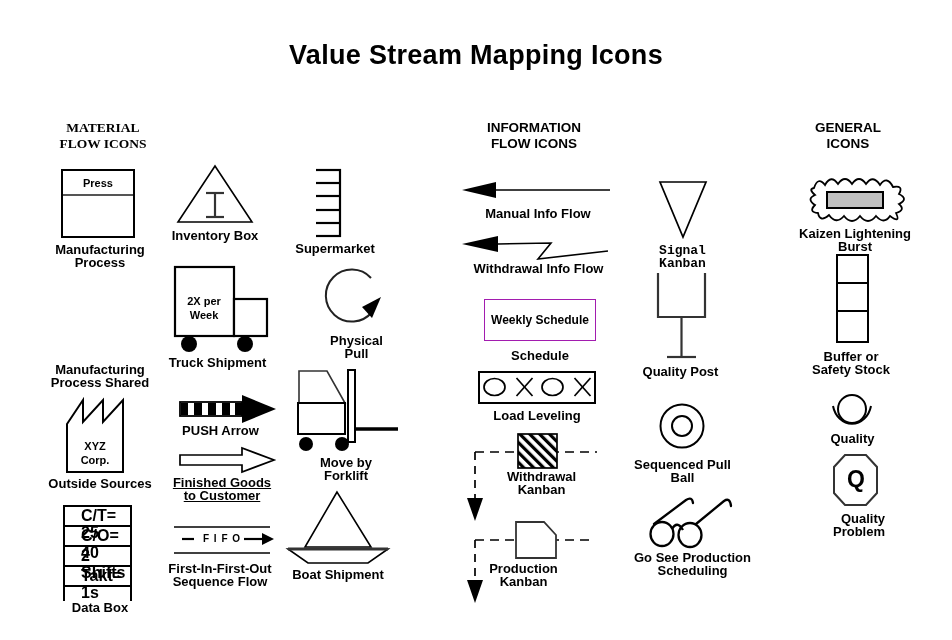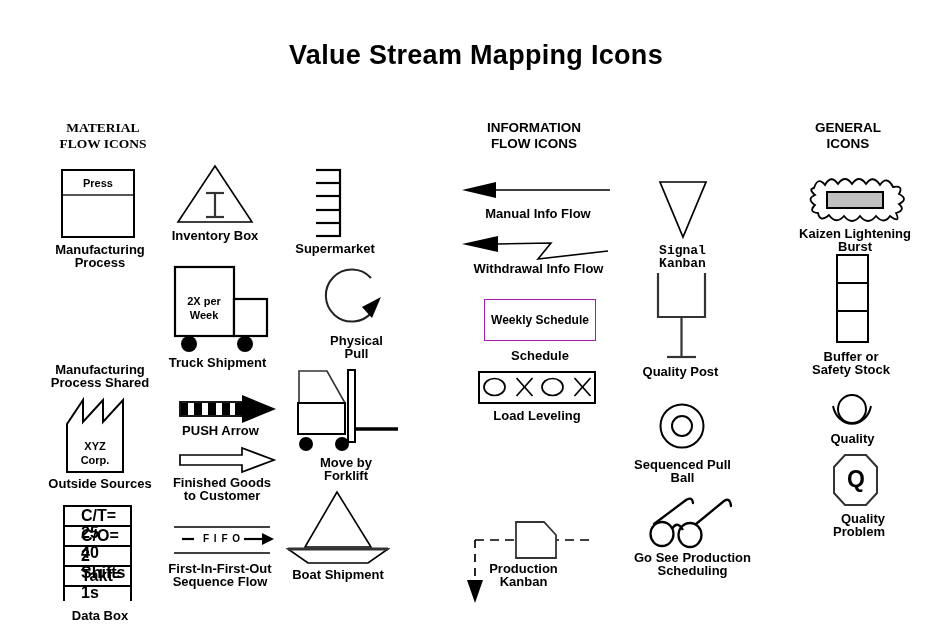--- a/index.html
+++ b/index.html
@@ -63,21 +63,21 @@
   </div>
 
   <div class="cell" style="left:55px; top:501px; width:90px; height:125px;">
     <div class="abs" style="left:8px; top:4px; width:69px; border:2px solid #000; border-bottom:none;">
       <div class="dbrow">C/T= 25</div>
       <div class="dbrow">C/O= 40</div>
       <div class="dbrow">2 Shifts</div>
       <div class="dbrow">Takt= 1s</div>
       <div class="dbrow-empty"></div>
     </div>
-    <div class="lbl" style="left:0; top:108px; width:90px;">Data Box</div>
+    <div class="lbl" style="left:0; top:100px; width:90px;">Data Box</div>
   </div>
 
   <div class="cell" style="left:165px; top:163px; width:100px; height:95px;">
     <svg class="abs" style="left:10px; top:2px;" width="80" height="60" viewBox="0 0 80 60">
       <polygon points="40,1 3,57 77,57" fill="#fff" stroke="#000" stroke-width="1.6"></polygon>
       <line x1="40" y1="28" x2="40" y2="52" stroke="#333" stroke-width="2.2"></line>
       <line x1="31" y1="28" x2="49" y2="28" stroke="#333" stroke-width="2.2"></line>
       <line x1="31" y1="52" x2="49" y2="52" stroke="#333" stroke-width="2.2"></line>
     </svg>
     <div class="lbl" style="left:0; top:66px; width:100px;">Inventory Box</div>
@@ -105,21 +105,21 @@
       <rect x="57" y="11" width="7" height="12" fill="#000"></rect>
       <polygon points="64,3 64,31 98,17" fill="#000"></polygon>
     </svg>
     <div class="lbl" style="left:0; top:34px; width:105px;">PUSH Arrow</div>
   </div>
 
   <div class="cell" style="left:168px; top:442px; width:108px; height:62px;">
     <svg class="abs" style="left:10px; top:2px;" width="100" height="30" viewBox="0 0 100 30">
       <polygon points="2,11 64,11 64,4 96,16 64,28 64,21 2,21" fill="#fff" stroke="#000" stroke-width="1.7"></polygon>
     </svg>
-    <div class="lbl" style="left:0; top:34px; width:108px;">Finished Goods
+    <div class="lbl" style="left:0; top:34px; width:108px;text-decoration:underline;">Finished Goods
 to Customer</div>
   </div>
 
   <div class="cell" style="left:165px; top:521px; width:110px; height:70px;">
     <svg class="abs" style="left:9px; top:0;" width="102" height="38" viewBox="0 0 102 38">
       <line x1="0" y1="6" x2="96" y2="6" stroke="#000" stroke-width="1.7"></line>
       <line x1="0" y1="32" x2="96" y2="32" stroke="#000" stroke-width="1.7"></line>
       <line x1="8" y1="18" x2="20" y2="18" stroke="#000" stroke-width="2.2"></line>
       <line x1="70" y1="18" x2="88" y2="18" stroke="#000" stroke-width="2.2"></line>
       <polygon points="88,12 88,24 100,18" fill="#000"></polygon>
@@ -200,20 +200,35 @@
         <line x1="36.5" y1="5" x2="52.5" y2="23" stroke="#000" stroke-width="1.7"></line>
         <line x1="52.5" y1="5" x2="36.5" y2="23" stroke="#000" stroke-width="1.7"></line>
         <ellipse cx="72.5" cy="14" rx="10.5" ry="8.5" fill="none" stroke="#000" stroke-width="1.7"></ellipse>
         <line x1="94.5" y1="5" x2="110.5" y2="23" stroke="#000" stroke-width="1.7"></line>
         <line x1="110.5" y1="5" x2="94.5" y2="23" stroke="#000" stroke-width="1.7"></line>
       </svg>
     </div>
     <div class="lbl" style="left:0; top:40px; width:126px;">Load Leveling</div>
   </div>
 
+  <div class="cell" style="left:460px; top:426px; width:145px; height:100px;">
+    <svg class="abs" style="left:0; top:0;" width="140" height="100" viewBox="0 0 140 100">
+      <defs>
+        <pattern id="hatch" patternUnits="userSpaceOnUse" width="7" height="7" patternTransform="rotate(-45)">
+          <rect width="7" height="7" fill="#fff"></rect>
+          <rect width="3.2" height="7" fill="#000"></rect>
+        </pattern>
+      </defs>
+      <line x1="15" y1="26" x2="137" y2="26" stroke="#000" stroke-width="1.7" stroke-dasharray="9,6"></line>
+      <rect x="58" y="8" width="39" height="34" fill="url(#hatch)" stroke="#000" stroke-width="1.7"></rect>
+      <line x1="15" y1="26" x2="15" y2="72" stroke="#000" stroke-width="1.7" stroke-dasharray="8,6"></line>
+      <polygon points="7,72 23,72 15,95" fill="#000"></polygon>
+    </svg>
+    <div class="lbl" style="left:24px; top:44px; width:115px;">Withdrawal Kanban</div>
+  </div>
 
   <div class="cell" style="left:460px; top:516px; width:145px; height:98px;">
     <svg class="abs" style="left:0; top:0;" width="140" height="92" viewBox="0 0 140 92">
       <line x1="15" y1="24" x2="133" y2="24" stroke="#000" stroke-width="1.7" stroke-dasharray="9,6"></line>
       <polygon points="56,6 84,6 96,19 96,42 56,42" fill="#fff" stroke="#333" stroke-width="1.8"></polygon>
       <line x1="15" y1="24" x2="15" y2="64" stroke="#000" stroke-width="1.7" stroke-dasharray="8,6"></line>
       <polygon points="7,64 23,64 15,87" fill="#000"></polygon>
     </svg>
     <div class="lbl" style="left:6px; top:46px; width:115px;">Production Kanban</div>
   </div>

